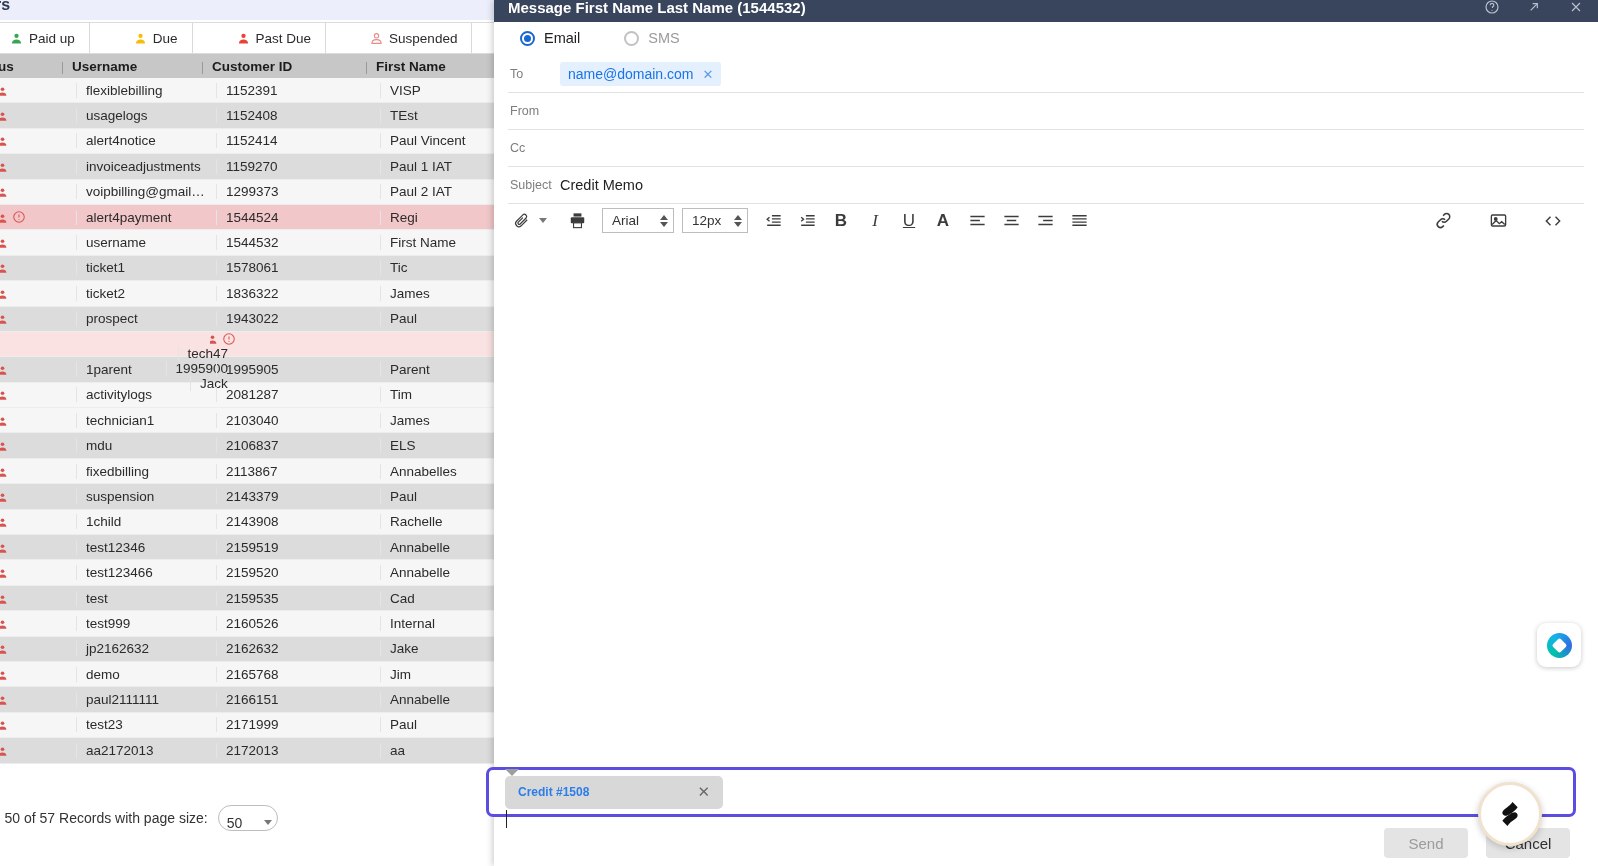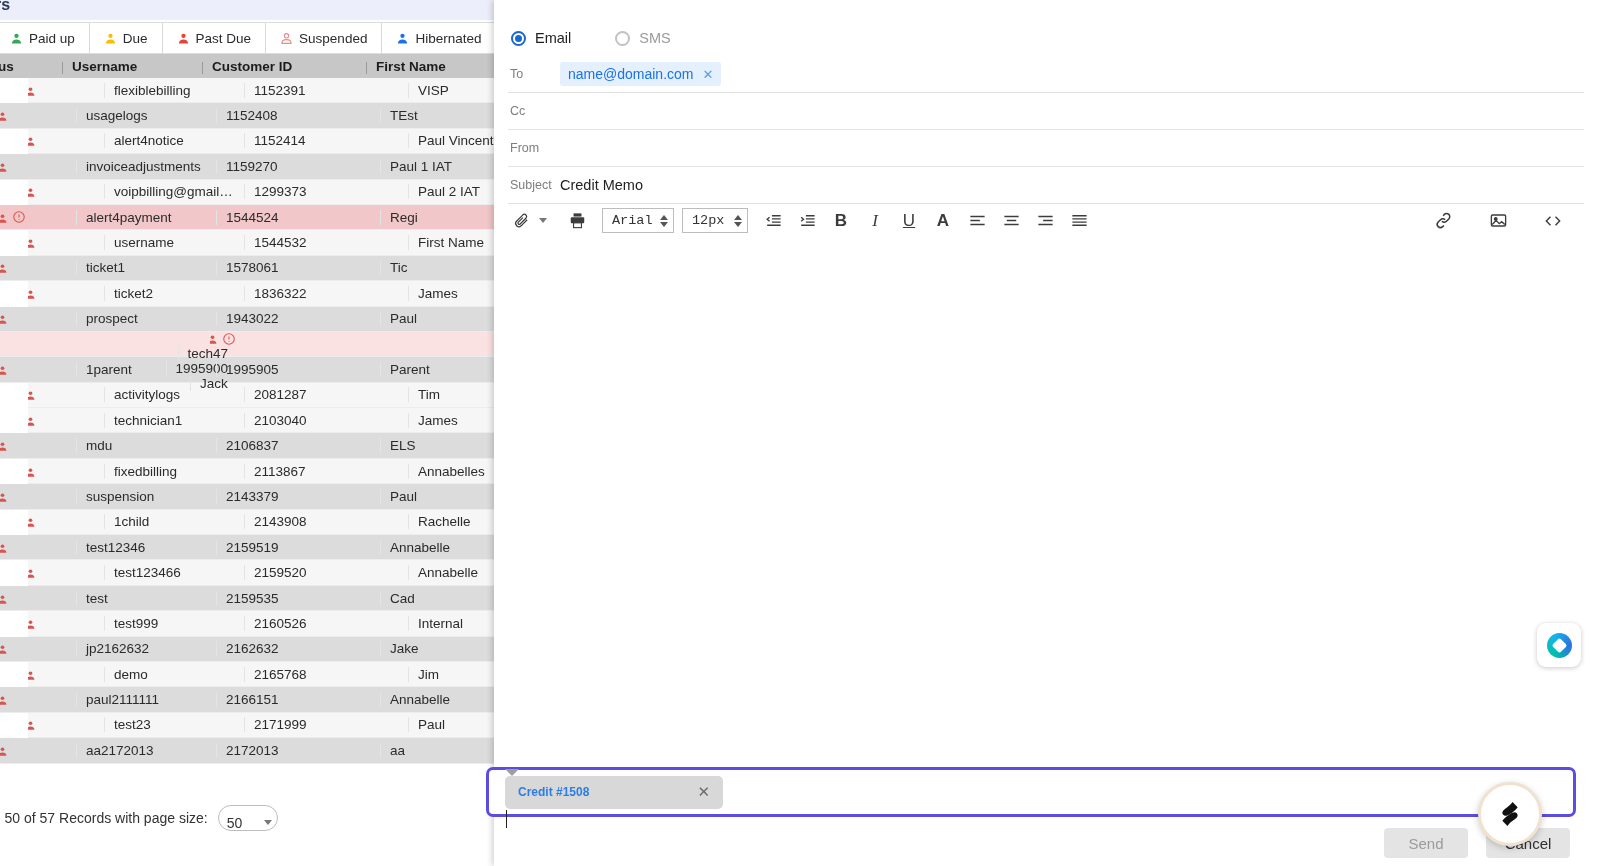--- a/index.html
+++ b/index.html
@@ -28,20 +28,21 @@
     white-space: nowrap;
   }
 
   .tabs-row {
     position: absolute; left: 0; top: 22px;
     height: 32px; width: 495px;
     display: flex; align-items: stretch;
     background: #ffffff;
     border-top: 1px solid #dcdcdc;
     border-bottom: 1px solid #dcdcdc;
+    gap: 30px;
   }
   .tab-item {
     display: flex; align-items: center; gap: 6px;
     padding: 0 14px;
     border-right: 1px solid #d9d9d9;
     font-size: 13.5px; color: #2b2b2b;
     white-space: nowrap;
     cursor: pointer;
     background: #fff;
   }
@@ -73,21 +74,21 @@
     display: flex; align-items: center;
     height: 25.4px;
     font-size: 13.5px; color: #2b2b2b;
     border-bottom: 1px solid #ededed;
   }
   .tbl-row .cell { position: relative; }
   .tbl-row .cell + .cell::before {
     content: ""; position: absolute; left: 0; top: 0;
     width: 1px; height: 26px; background: #e4e4e4;
   }
-  .tbl-row.odd  { background: #f6f6f6; margin-left: 28px; }
+  .tbl-row.odd  { background: #f6f6f6; }
   .tbl-row.even { background: #dcdcdc; }
   .tbl-row.alert-a { background: #f2c7c9; }
   .tbl-row.alert-b { background: #fae2e3; flex-direction: column; }
 
   .mini-person { width: 11px; height: 11px; display:block; margin-left: -3px; }
   .alert-ico { width: 14px; height: 14px; display: block; }
 
   .pager {
     position: absolute; left: 0; top: 795px; width: 495px; height: 46px;
     background: #ffffff; display: flex; align-items: center;
@@ -124,21 +125,21 @@
   .modal-title {
     font-size: 15px; font-weight: bold; white-space: nowrap;
     margin-top: -8px;
   }
   .hdr-icons { display: flex; align-items: center; gap: 26px; margin-top: -8px; }
   .hdr-ico { width: 16px; height: 16px; display: block; cursor: pointer; opacity: .92; }
 
   
   .chan-row {
     position: absolute; left: 0; top: 22px; width: 1104px; height: 32px;
-    display: flex; align-items: center; padding-left: 17px; gap: 44px;
+    display: flex; align-items: center; padding-left: 26px; gap: 44px;
   }
   .radio-wrap { display: flex; align-items: center; gap: 9px; cursor: pointer; font-size: 14.5px; }
   .radio {
     width: 15px; height: 15px; border-radius: 50%;
     border: 2px solid #c2c2c2; background: #fff; flex: none;
     display: flex; align-items: center; justify-content: center;
   }
   .radio.on { border-color: #1967d2; }
   .radio.on::after {
     content: ""; width: 7px; height: 7px; border-radius: 50%; background: #1967d2;
@@ -175,21 +176,21 @@
   .tb-btn {
     display: flex; align-items: center; justify-content: center;
     width: 34px; height: 30px; cursor: pointer; color: #3c3c3c;
   }
   .tb-btn svg { display: block; }
   .tb-sep { width: 8px; }
   .tb-select {
     display: flex; align-items: center; justify-content: space-between;
     height: 25px; border: 1px solid #bdbdbd; border-radius: 0;
     background: #fff; font-size: 13.5px; color: #333;
-    padding: 0 5px 0 9px; cursor: pointer; margin-right: 8px; font-family: Liberation Mono, monospace;
+    padding: 0 5px 0 9px; cursor: pointer; margin-right: 8px;
   }
   .w-arial { width: 72px; }
   .w-size  { width: 66px; }
   .spin { display: flex; flex-direction: column; gap: 2px; }
   .spin .up { width:0;height:0;border-left:4px solid transparent;border-right:4px solid transparent;border-bottom:5px solid #555; }
   .spin .dn { width:0;height:0;border-left:4px solid transparent;border-right:4px solid transparent;border-top:5px solid #555; }
   .tb-txt { font-weight: bold; font-size: 17px; }
   .tb-txt.ital { font-style: italic; font-family: "Liberation Serif", serif; font-weight: normal; }
   .tb-txt.und { text-decoration: underline; font-weight: normal; }
   .tb-txt.colA { font-weight: bold; }
@@ -641,20 +642,43 @@
       <span class="pager-text">- 50 of 57 Records with page size:</span>
       <div class="pager-select">
         <span>50</span>
         <span class="caret-dn"></span>
       </div>
     </div>
   </div>
 
   <div class="modal">
 
+    <div class="modal-header">
+      <div class="modal-title">Message First Name Last Name (1544532)</div>
+      <div class="hdr-icons">
+        <span class="hdr-ico">
+          <svg viewBox="0 0 24 24" width="16" height="16" fill="none" stroke="#c3c9d6" stroke-width="1.8">
+            <circle cx="12" cy="12" r="9"></circle>
+              <path d="M9.3 9.2a2.7 2.7 0 1 1 3.4 2.6v1.6"></path>
+              <circle cx="12" cy="17" r=".9" fill="#c3c9d6" stroke="none"></circle>
+          </svg>
+        </span>
+        <span class="hdr-ico">
+          <svg viewBox="0 0 24 24" width="16" height="16" fill="none" stroke="#c3c9d6" stroke-width="1.8">
+            <path d="M7 17 17 7"></path>
+              <path d="M10 7h7v7"></path>
+          </svg>
+        </span>
+        <span class="hdr-ico">
+          <svg viewBox="0 0 24 24" width="16" height="16" fill="none" stroke="#c3c9d6" stroke-width="1.8">
+            <path d="M6 6l12 12M18 6L6 18"></path>
+          </svg>
+        </span>
+      </div>
+    </div>
 
     <div class="chan-row">
       <div class="radio-wrap">
         <span class="radio on"></span>
         <span class="radio-label">Email</span>
       </div>
       <div class="radio-wrap">
         <span class="radio"></span>
         <span class="radio-label muted">SMS</span>
       </div>
@@ -664,25 +688,25 @@
       <div class="f-row">
         <div class="f-label">To</div>
         <div class="f-value">
           <span class="chip-to">
             <span>name@domain.com</span>
             <span class="chip-x">✕</span>
           </span>
         </div>
       </div>
       <div class="f-row">
+        <div class="f-label">From</div>
+        <div class="f-value"></div>
+      </div>
+      <div class="f-row">
         <div class="f-label">Cc</div>
-        <div class="f-value"></div>
-      </div>
-      <div class="f-row">
-        <div class="f-label">From</div>
         <div class="f-value"></div>
       </div>
       <div class="f-row">
         <div class="f-label">Subject</div>
         <div class="f-value">Credit Memo</div>
       </div>
     </div>
 
     <div class="toolbar">
       <div class="tb-left">

